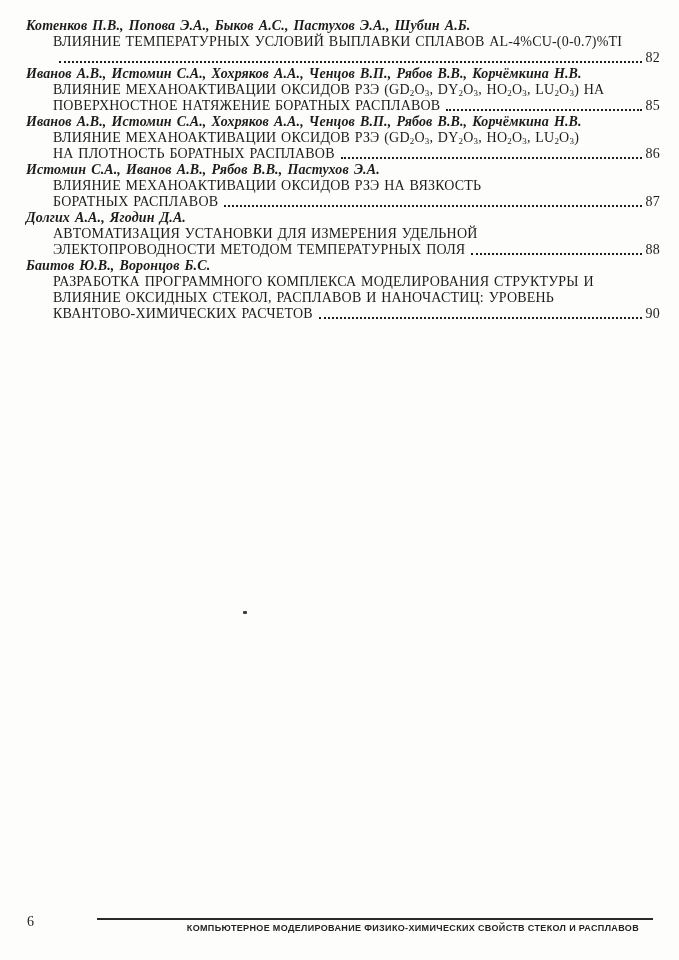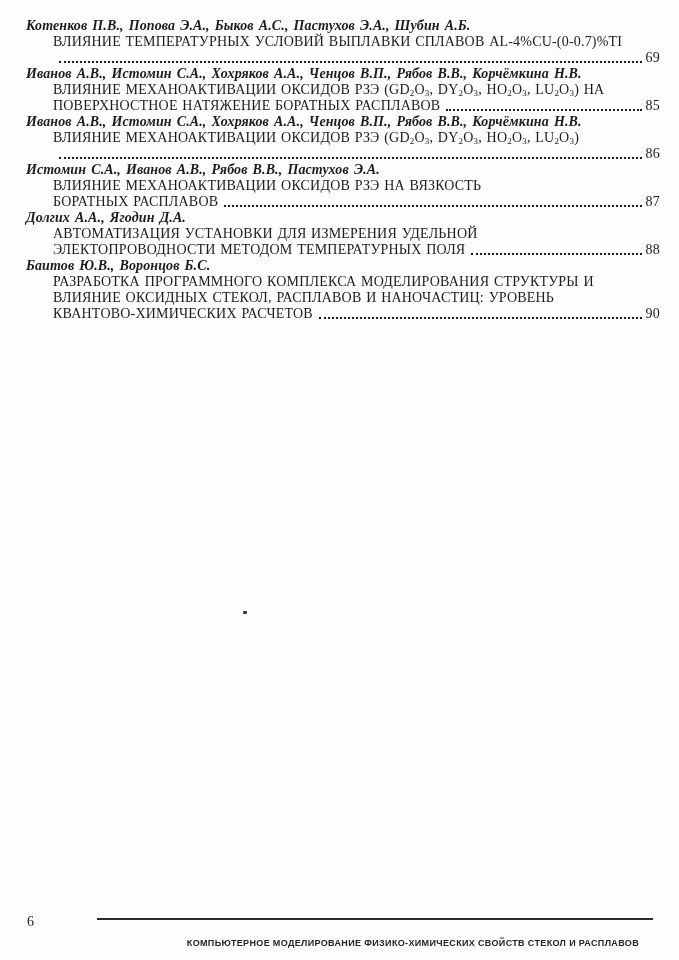--- a/index.html
+++ b/index.html
@@ -81,21 +81,21 @@
     position: absolute;
     left: 97px;
     width: 556px;
     top: 918px;
   }
   .footer-rule {
     border-top: 2px solid #2b2b2b;
     height: 0;
   }
   .running-title {
-    margin-top: 18px;
+    margin-top: 3px;
     text-align: right;
     padding-right: 14px;
     font-family: "Liberation Sans", sans-serif;
     font-size: 9px;
     font-weight: bold;
     letter-spacing: 0.35px;
     color: #242424;
     white-space: nowrap;
   }
 </style>
@@ -104,40 +104,41 @@
 
 <div class="page">
 
   <main class="toc">
       <div class="entry">
         <div class="authors">Котенков П.В., Попова Э.А., Быков А.С., Пастухов Э.А., Шубин А.Б.</div>
         <div class="titles">
           <div class="tline"><span class="ttext">ВЛИЯНИЕ ТЕМПЕРАТУРНЫХ УСЛОВИЙ ВЫПЛАВКИ СПЛАВОВ AL-4%CU-(0-0.7)%TI</span></div>
           <div class="tline has-leader">
             <span class="leader"></span>
-            <span class="pageno">69</span>
+            <span class="pageno">82</span>
           </div>
         </div>
       </div>
       <div class="entry">
         <div class="authors">Иванов А.В., Истомин С.А., Хохряков А.А., Ченцов В.П., Рябов В.В., Корчёмкина Н.В.</div>
         <div class="titles">
           <div class="tline"><span class="ttext">ВЛИЯНИЕ МЕХАНОАКТИВАЦИИ ОКСИДОВ РЗЭ (GD<sub class="chem">2</sub>O<sub class="chem">3</sub>, DY<sub class="chem">2</sub>O<sub class="chem">3</sub>, HO<sub class="chem">2</sub>O<sub class="chem">3</sub>, LU<sub class="chem">2</sub>O<sub class="chem">3</sub>) НА</span></div>
           <div class="tline has-leader">
             <span class="ttext">ПОВЕРХНОСТНОЕ НАТЯЖЕНИЕ БОРАТНЫХ РАСПЛАВОВ</span>
             <span class="leader"></span>
             <span class="pageno">85</span>
           </div>
         </div>
       </div>
       <div class="entry">
         <div class="authors">Иванов А.В., Истомин С.А., Хохряков А.А., Ченцов В.П., Рябов В.В., Корчёмкина Н.В.</div>
         <div class="titles">
           <div class="tline"><span class="ttext">ВЛИЯНИЕ МЕХАНОАКТИВАЦИИ ОКСИДОВ РЗЭ (GD<sub class="chem">2</sub>O<sub class="chem">3</sub>, DY<sub class="chem">2</sub>O<sub class="chem">3</sub>, HO<sub class="chem">2</sub>O<sub class="chem">3</sub>, LU<sub class="chem">2</sub>O<sub class="chem">3</sub>)</span></div>
           <div class="tline has-leader">
+            <span class="ttext">НА ПЛОТНОСТЬ БОРАТНЫХ РАСПЛАВОВ</span>
             <span class="leader"></span>
             <span class="pageno">86</span>
           </div>
         </div>
       </div>
       <div class="entry">
         <div class="authors">Истомин С.А., Иванов А.В., Рябов В.В., Пастухов Э.А.</div>
         <div class="titles">
           <div class="tline"><span class="ttext">ВЛИЯНИЕ МЕХАНОАКТИВАЦИИ ОКСИДОВ РЗЭ НА ВЯЗКОСТЬ</span></div>
           <div class="tline has-leader">

